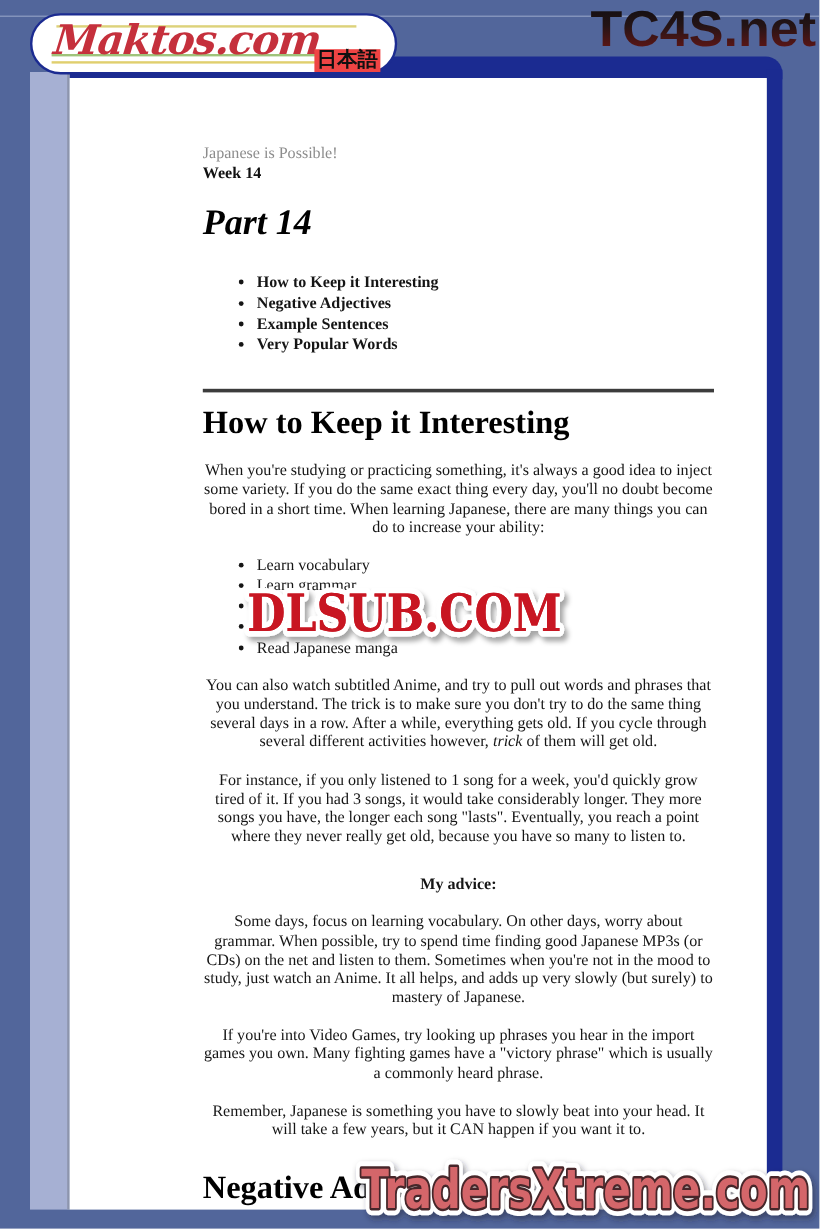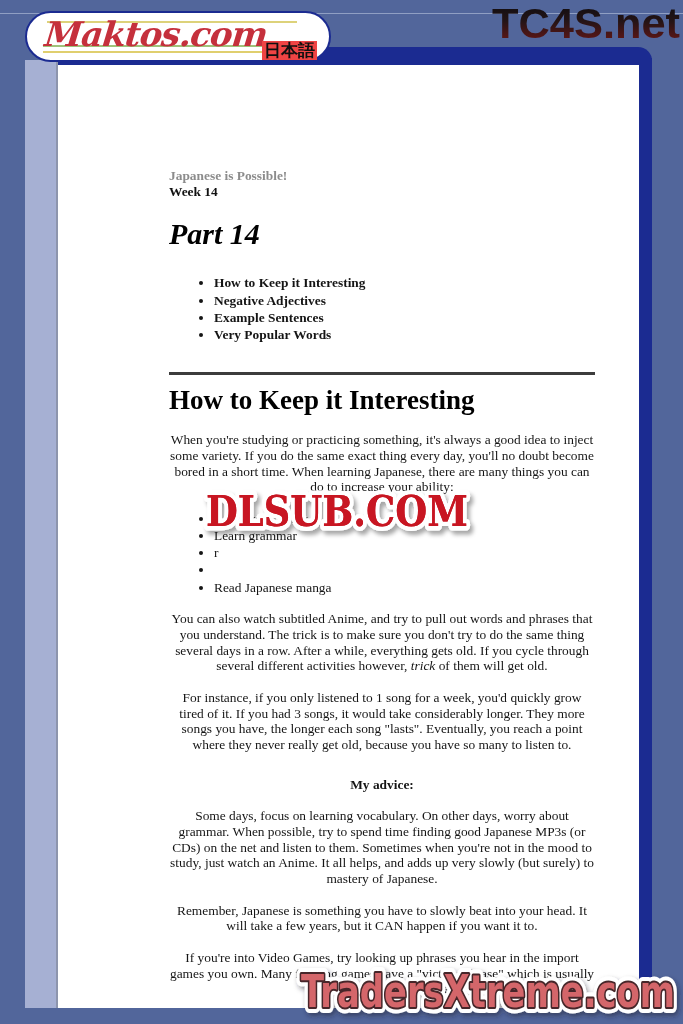--- a/index.html
+++ b/index.html
@@ -17,21 +17,21 @@
   .logo-pill{position:absolute;left:25px;top:11px;width:306px;height:51px;background:#ffffff;border:2px solid #1b2b91;border-radius:27px;box-sizing:border-box;}
   .logo-line{position:absolute;height:2px;}
   .ll1{left:20px;top:8px;width:250px;background:#ddd27a;}
   .ll2{left:16px;bottom:13px;width:238px;background:#9fc37a;}
   .ll3{left:16px;bottom:7px;width:248px;background:#e0cf6e;}
   .logo-text{position:absolute;left:18px;top:1px;font-family:"DejaVu Serif",serif;font-style:italic;font-weight:bold;font-size:34px;color:#c5303c;letter-spacing:-1px;transform:skewX(-6deg);}
   .logo-jp{position:absolute;right:12px;bottom:0px;font-family:"DejaVu Sans",sans-serif;font-weight:bold;font-size:17px;color:#101010;background:#ef4444;padding:0 2px;line-height:1.1;text-align:center;}
 
   
   .content{position:absolute;left:111px;top:55px;width:426px;color:#151515;font-size:13.4px;line-height:1.17;}
-  .kicker{font-weight:bold;color:#8c8c8c;margin-top:48px;}
+  .kicker{font-weight:normal;color:#8c8c8c;}
   .week{font-weight:bold;color:#111;}
   h1.part{font-size:30px;margin:17px 0 24px 0;color:#000;font-style:italic;}
   ul{margin:16px 0;padding-left:45px;}
   ul.toc{font-weight:bold;}
   li{margin:1.5px 0;}
   hr.rule{border:none;border-top:3px solid #3c3c3c;margin:29px 0 10px 0;}
   h2.sect{font-size:27px;margin:10px 0 0 0;color:#000;}
   h2.sect2{font-size:27px;margin:25px 0 0 0;color:#000;white-space:nowrap;}
   p{margin:16px 0;text-align:center;}
   p.bold{font-weight:bold;margin-top:24px;}
@@ -80,23 +80,23 @@
       </ul>
 
       <p><span>You can also watch subtitled Anime, and try to pull out words and phrases that you understand. The trick is to make sure you don't try to do the same thing several days in a row. After a while, everything gets old. If you cycle through several different activities however, </span><em>trick</em><span> of them will get old.</span></p>
 
       <p>For instance, if you only listened to 1 song for a week, you'd quickly grow tired of it. If you had 3 songs, it would take considerably longer. They more songs you have, the longer each song "lasts". Eventually, you reach a point where they never really get old, because you have so many to listen to.</p>
 
       <p class="bold">My advice:</p>
 
       <p>Some days, focus on learning vocabulary. On other days, worry about grammar. When possible, try to spend time finding good Japanese MP3s (or CDs) on the net and listen to them. Sometimes when you're not in the mood to study, just watch an Anime. It all helps, and adds up very slowly (but surely) to mastery of Japanese.</p>
 
+      <p>If you're into Video Games, try looking up phrases you hear in the import games you own. Many fighting games have a "victory phrase" which is usually a commonly heard phrase.</p>
+
       <p>Remember, Japanese is something you have to slowly beat into your head. It will take a few years, but it CAN happen if you want it to.</p>
-
-      <p>If you're into Video Games, try looking up phrases you hear in the import games you own. Many fighting games have a "victory phrase" which is usually a commonly heard phrase.</p>
 
       <h2 class="sect2">Negative Adjectives</h2>
     </div>
   </div>
 
   <div class="logo-pill">
     <div class="logo-line ll1"></div>
     <div class="logo-line ll2"></div>
     <div class="logo-line ll3"></div>
     <span class="logo-text">Maktos.com</span>

